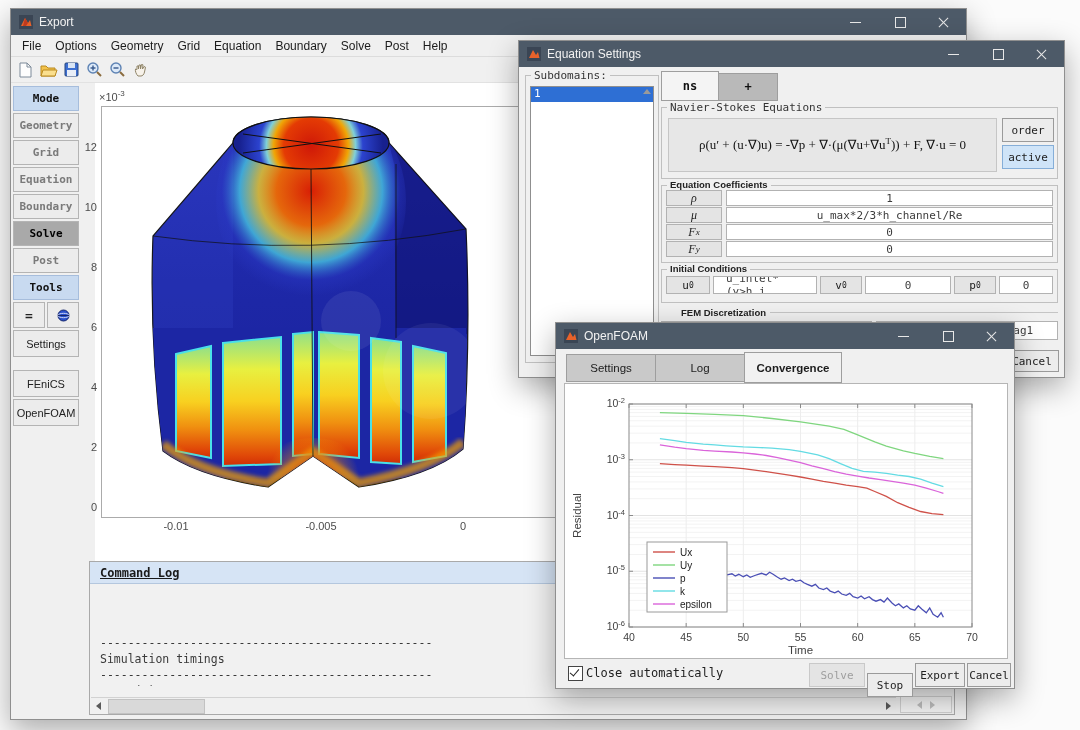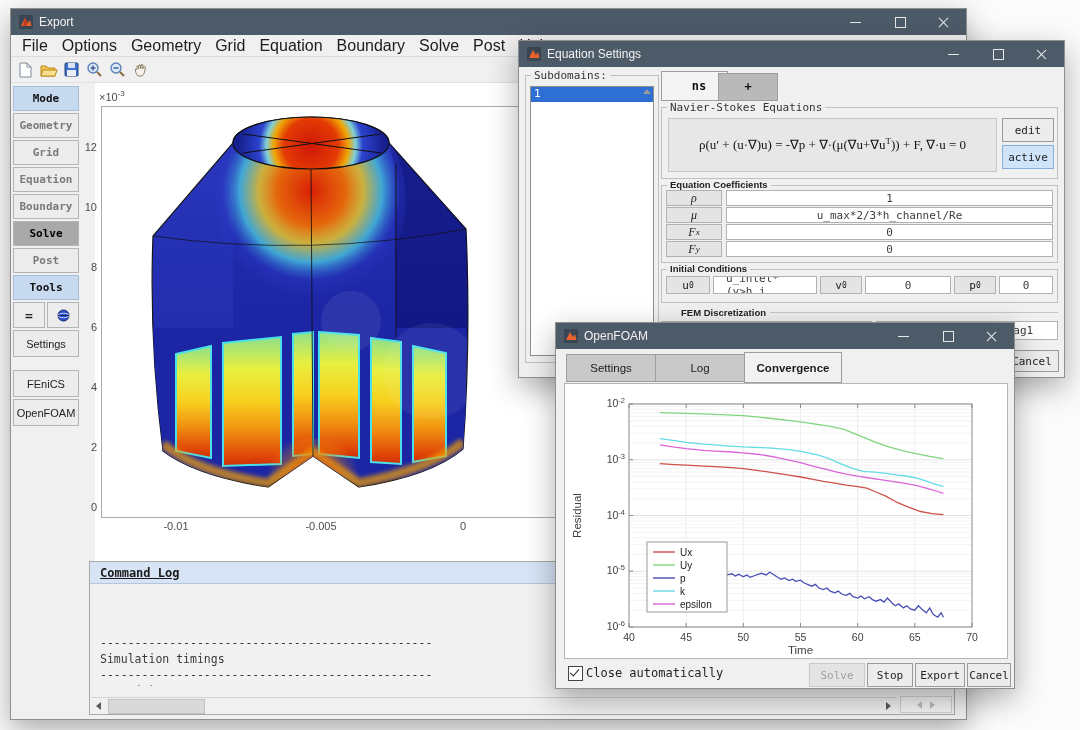--- a/index.html
+++ b/index.html
@@ -14,21 +14,21 @@
   .wctrls{margin-left:auto;display:flex;height:100%;}
   .wc{width:44px;height:100%;position:relative;}
   .wc-min::after{content:"";position:absolute;left:16px;top:13px;width:11px;border-top:1.6px solid #e8e8e8;}
   .wc-max::after{content:"";position:absolute;left:17px;top:8px;width:9px;height:9px;border:1.4px solid #e8e8e8;}
   .wc-close::before,.wc-close::after{content:"";position:absolute;left:15px;top:12.5px;width:13px;
         border-top:1.5px solid #e8e8e8;}
   .wc-close::before{transform:rotate(45deg);}
   .wc-close::after{transform:rotate(-45deg);}
   
   .menubar{height:21px;display:flex;align-items:center;padding-left:4px;border-bottom:1px solid #dcdcdc;}
-  .menu-item{padding:0 7px;font-size:16px;color:#1c1c1c;}
+  .menu-item{padding:0 7px;font-size:12px;color:#1c1c1c;}
   .toolbar{height:25px;display:flex;align-items:center;padding-left:5px;gap:4px;border-bottom:1px solid #e2e2e2;}
   .tb-icon{width:19px;height:19px;display:flex;align-items:center;justify-content:center;}
   .sidebar{position:absolute;left:2px;top:76px;width:66px;display:flex;flex-direction:column;}
   .sidebar>div{display:flex;flex-direction:column;}
   .sbtn{height:23px;margin:1px 0;background:#ececec;border:1px solid #b4b4b4;display:flex;
         align-items:center;justify-content:center;font:bold 11px "DejaVu Sans Mono",monospace;color:#7a7a7a;}
   .sbtn.header{background:#c8daf0;color:#101010;border-color:#a6bddc;}
   .sbtn.selected{background:#a9a9a9;color:#000;}
   .sbtn.small{font:11px "Liberation Sans",sans-serif;color:#222;height:25px;}
   .sbtn.gap{margin-top:12px;}
@@ -63,21 +63,21 @@
         font:11px "DejaVu Sans Mono",monospace;color:#333;}
   .gb-label.sans{font:bold 9.5px "Liberation Sans",sans-serif;color:#222;}
   .listbox{position:absolute;left:4px;top:10px;right:4px;bottom:6px;background:#fff;border:1px solid #8f8f8f;}
   .lb-item{height:15px;font:11px "DejaVu Sans Mono",monospace;padding-left:3px;color:#222;}
   .lb-item.selected{background:#2e6fd4;color:#fff;}
   .lb-up{position:absolute;right:2px;top:2px;width:0;height:0;border-left:4px solid transparent;
         border-right:4px solid transparent;border-bottom:5px solid #9a9a9a;}
   .tab{position:absolute;display:flex;align-items:center;justify-content:center;border:1px solid #9e9e9e;}
   .tab.mono{font:bold 12px "DejaVu Sans Mono",monospace;color:#111;}
   .tab.inactive{background:#b9b9b9;}
-  .tab.activep{background:#f4f4f4;padding-left:9px;}
+  .tab.activep{background:#f4f4f4;}
   .btn{display:flex;align-items:center;justify-content:center;background:#ececec;border:1px solid #9a9a9a;
         font:11px "DejaVu Sans Mono",monospace;color:#222;}
   .btn.blue{background:#cfe4f8;border-color:#85aed8;text-align:right;}
   .btn.disabled{background:#e4e4e4;border-color:#c9c9c9;color:#9e9e9e;}
   .eq-display{position:absolute;left:6px;top:10px;right:60px;bottom:6px;background:#e7e7e7;border:1px solid #c6c6c6;
         display:flex;align-items:center;justify-content:center;
         font:13px "Liberation Serif",serif;color:#141414;}
   .coef-row{display:flex;height:16px;margin-bottom:1px;}
   .coef-lbl{width:54px;margin-right:4px;background:#e4e4e4;border:1px solid #b2b2b2;display:flex;
         align-items:center;justify-content:center;font:italic 12px "Liberation Serif",serif;color:#222;}
@@ -346,21 +346,21 @@
     <div class="tab mono inactive" style="left:199px;top:32px;width:58px;height:26px;">
       <span>+</span>
       </div>
 
     <div class="gb" style="left:142px;top:66px;right:6px;height:70px;">
       <span class="gb-label">Navier-Stokes Equations</span>
       <div class="eq-display">
         <span><span>ρ(u′ + (u·∇)u) = -∇p + ∇·(μ(∇u+∇u</span><sup style="font-size:9px;">T</sup><span>)) + F, ∇·u = 0</span></span>
       </div>
       <div class="btn" style="position:absolute;right:3px;top:10px;width:50px;height:22px;">
-        <span>edit</span>
+        <span>order</span>
         </div>
       <div class="btn blue" style="position:absolute;right:3px;top:37px;width:50px;height:22px;">
         <span>active</span>
         </div>
     </div>
 
     <div class="gb" style="left:142px;top:144px;right:6px;height:76px;">
       <span class="gb-label sans">Equation Coefficients</span>
       <div style="position:absolute;left:4px;right:4px;top:4px;">
 
@@ -558,21 +558,21 @@
           <text x="115" y="223.5" fill="#222" font-size="10" font-family="Liberation Sans, sans-serif">epsilon</text>
         </svg>
     </div>
 
     <div style="position:absolute;left:0;right:0;top:339px;height:24px;">
       <div class="checkbox checked" style="position:absolute;left:12px;top:4px;"></div>
       <span style="position:absolute;left:30px;top:4px;font:12px 'DejaVu Sans Mono',monospace;color:#222;">Close automatically</span>
       <div class="btn disabled" style="position:absolute;left:253px;top:1px;width:54px;height:22px;">
         <span>Solve</span>
         </div>
-      <div class="btn" style="position:absolute;left:311px;top:1px;width:44px;height:22px;">
+      <div class="btn" style="position:absolute;left:311px;top:11px;width:44px;height:22px;">
         <span>Stop</span>
         </div>
       <div class="btn" style="position:absolute;left:359px;top:1px;width:48px;height:22px;">
         <span>Export</span>
         </div>
       <div class="btn" style="position:absolute;left:411px;top:1px;width:42px;height:22px;">
         <span>Cancel</span>
         </div>
     </div>
   </div>

